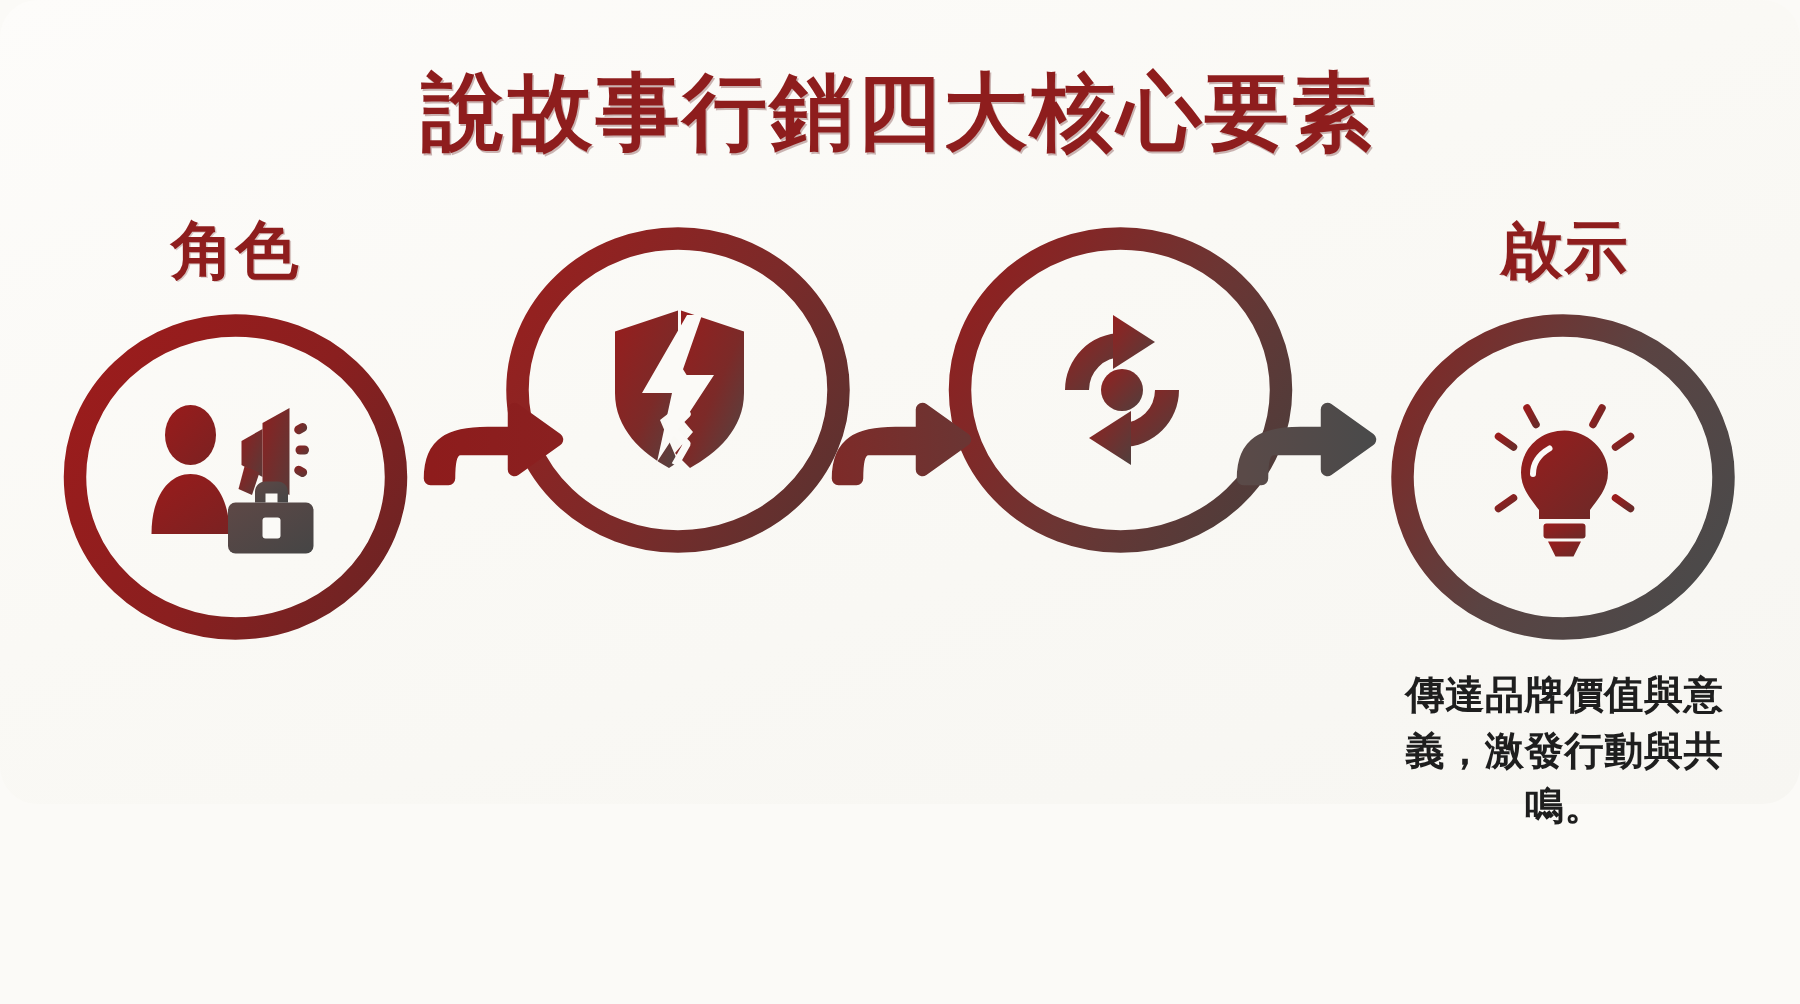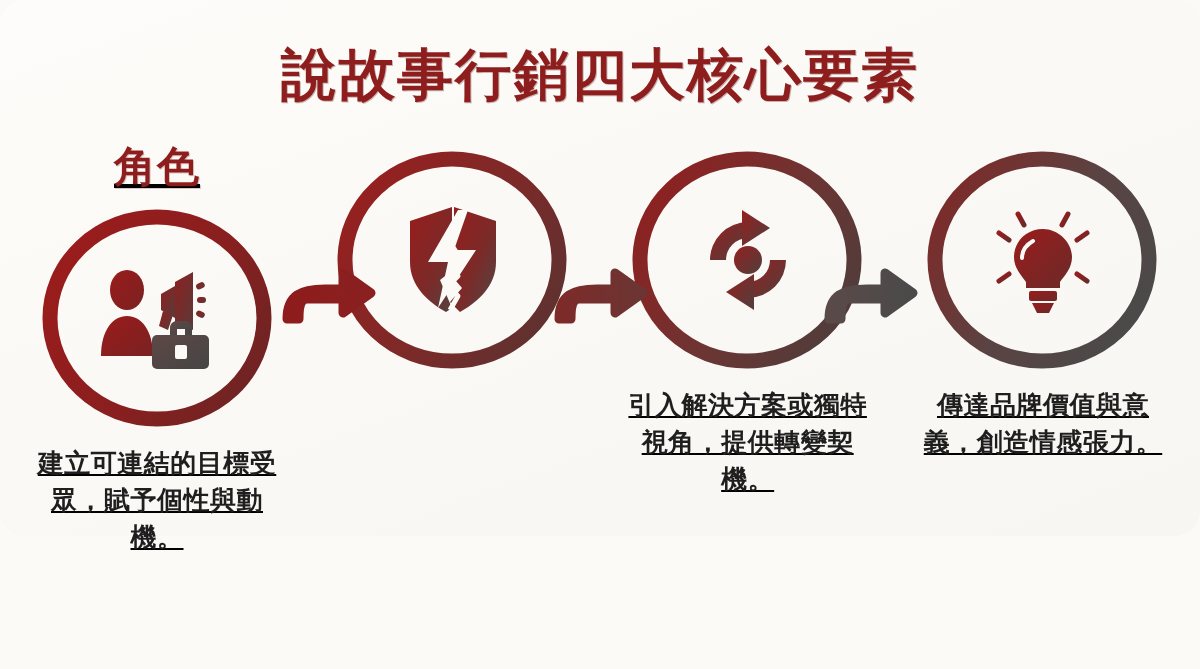--- a/index.html
+++ b/index.html
@@ -53,21 +53,20 @@
     padding: 0 22px;
     box-sizing: border-box;
   }
 
   .step {
     width: 270px;
     display: flex;
     flex-direction: column;
     align-items: center;
     position: relative;
-    text-decoration: underline;
   }
 
   .step-label {
     font-size: 42px;
     font-weight: bold;
     color: #8e1d1d;
     line-height: 1.05;
     margin: 0 0 14px 0;
     letter-spacing: 1px;
     text-shadow: 1px 1px 0 rgba(90,15,15,0.22);
@@ -178,21 +177,20 @@
             </g>
 
             <g fill="url(#ic1c)">
               <rect x="55" y="71" width="57" height="34" rx="5"></rect>
               <path d="M73 71 L73 64 C73 60 76 57 80 57 L88 57 C92 57 95 60 95 64 L95 71 L88 71 L88 65 L80 65 L80 71 Z"></path>
               <rect x="78" y="81" width="12" height="14" rx="2" fill="#fbfaf7"></rect>
             </g>
           </svg>
         </div>
       </div>
-      <div class="desc">建立可連結的目標受眾，賦予個性與動機。</div>
     </div>
 
     <div class="step">
       <div class="circle-wrap">
         <svg class="circle-svg" viewBox="0 0 245 230">
           <defs>
             <linearGradient id="ring2" x1="0%" y1="20%" x2="100%" y2="80%">
               <stop offset="0%" stop-color="#96201f"></stop>
               <stop offset="55%" stop-color="#7c2a29"></stop>
               <stop offset="100%" stop-color="#5d3230"></stop>
@@ -246,24 +244,24 @@
             <path d="M54 16 A38 38 0 0 0 16 54 L32 54 A22 22 0 0 1 54 32 Z" fill="url(#ic3a)"></path>
             <path d="M48 4 L76 22 L48 40 Z" fill="url(#ic3a)"></path>
 
             <path d="M54 92 A38 38 0 0 0 92 54 L76 54 A22 22 0 0 1 54 76 Z" fill="url(#ic3a)"></path>
             <path d="M60 104 L32 86 L60 68 Z" fill="url(#ic3a)"></path>
 
             <circle cx="54" cy="54" r="14" fill="url(#ic3a)"></circle>
           </svg>
         </div>
       </div>
-      <div class="desc">引入解決方案或獨特視角，提供轉變契機。</div>
     </div>
 
     <div class="step">
+      <div class="step-label">啟示</div>
       <div class="circle-wrap">
         <svg class="circle-svg" viewBox="0 0 245 230">
           <defs>
             <linearGradient id="ring4" x1="0%" y1="20%" x2="100%" y2="80%">
               <stop offset="0%" stop-color="#7e2a28"></stop>
               <stop offset="50%" stop-color="#5a4342"></stop>
               <stop offset="100%" stop-color="#4a4a4a"></stop>
             </linearGradient>
           </defs>
           <ellipse cx="122" cy="115" rx="107" ry="101" fill="none" stroke="url(#ring4)" stroke-width="15"></ellipse>
@@ -291,21 +289,21 @@
               <line x1="11" y1="28" x2="21" y2="35"></line>
               <line x1="99" y1="28" x2="89" y2="35"></line>
               <line x1="5" y1="53" x2="17" y2="53"></line>
               <line x1="105" y1="53" x2="93" y2="53"></line>
               <line x1="11" y1="76" x2="21" y2="69"></line>
               <line x1="99" y1="76" x2="89" y2="69"></line>
             </g>
           </svg>
         </div>
       </div>
-      <div class="desc">傳達品牌價值與意義，創造情感張力。</div>
+      <div class="desc">傳達品牌價值與意義，激發行動與共鳴。</div>
     </div>
 
   </div>
 
   <svg class="arrow arrow-1" viewBox="0 0 96 96">
     <defs>
       <linearGradient id="ar1" x1="0%" y1="0%" x2="100%" y2="0%">
         <stop offset="0%" stop-color="#8e1c1c"></stop>
         <stop offset="100%" stop-color="#8a2020"></stop>
       </linearGradient>

